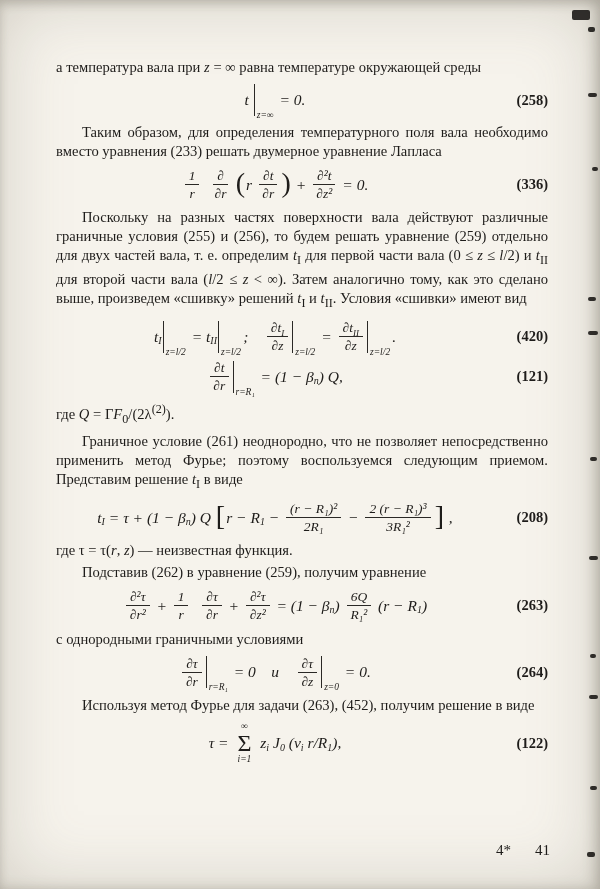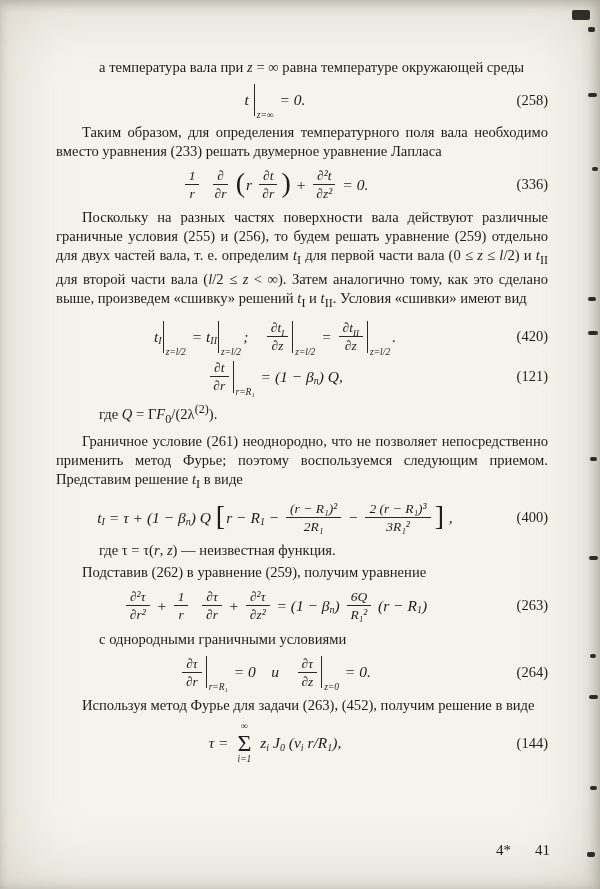--- a/index.html
+++ b/index.html
@@ -14,28 +14,28 @@
     color:#1e1c1a;
     box-shadow:inset 0 0 70px rgba(120,110,92,.28), inset -6px 0 14px rgba(70,62,50,.22), inset 0 4px 10px rgba(70,62,50,.15);
   }
   .para{
     margin:0 0 3px 0;
     font-size:14.6px;
     line-height:19px;
     text-align:justify;
     text-indent:26px;
   }
-  .para.noindent{text-indent:0;margin-left:43px;}
+  .para.noindent{text-indent:0;}
   .equation{
     display:flex;align-items:center;
     margin:7px 0 7px 0;
     min-height:30px;
   }
   .eq-body{flex:1;display:flex;justify-content:center;align-items:center;}
-  .eq-num{width:54px;text-align:right;font-size:14.5px;font-style:normal;}
+  .eq-num{width:54px;text-align:right;font-size:14.5px;font-style:normal;font-weight:bold;}
   .formula{
     display:inline-flex;align-items:center;
     font-size:15.5px;font-style:italic;white-space:pre;
   }
   .mt{white-space:pre;}
   .msub{font-size:10px;transform:translateY(4px);display:inline-block;}
   .mfrac{display:inline-flex;flex-direction:column;align-items:center;margin:0 3px;font-size:13.5px;line-height:1.12;}
   .mnum{border-bottom:1px solid #2a2825;padding:0 4px 1px 4px;display:inline-flex;align-items:flex-end;}
   .mden{padding-top:1px;display:inline-flex;}
   .mnum .msub,.mden .msub{font-size:9px;transform:translateY(3px);}
@@ -93,21 +93,21 @@
   </div>
 
   <p class="para noindent">где <i>Q</i> = Γ<i>F</i><sub>0</sub>/(2λ<sup>(2)</sup>).</p>
 
   <p class="para">Граничное условие (261) неоднородно, что не позволяет непосредственно применить метод Фурье; поэтому воспользуемся следующим приемом. Представим решение <i>t</i><sub>I</sub> в виде</p>
 
   <div class="equation">
     <span class="eq-body">
         <span class="formula"><span class="mt">t</span><span class="msub">I</span><span class="mt"> = τ + (1 − β</span><span class="msub">п</span><span class="mt">) Q </span><span class="mbig">[</span><span class="mt">r − R</span><span class="msub">1</span><span class="mt"> − </span><span class="mfrac"><span class="mnum"><span class="mt">(r − R₁)²</span></span><span class="mden"><span class="mt">2R₁</span></span></span><span class="mt"> − </span><span class="mfrac"><span class="mnum"><span class="mt">2 (r − R₁)³</span></span><span class="mden"><span class="mt">3R₁²</span></span></span><span class="mbig">]</span><span class="mt"> ,</span></span>
       </span>
-    <span class="eq-num">(400)</span>
+    <span class="eq-num">(208)</span>
   </div>
 
   <p class="para noindent">где τ = τ(<i>r</i>, <i>z</i>) — неизвестная функция.</p>
 
   <p class="para">Подставив (262) в уравнение (259), получим уравнение</p>
 
   <div class="equation">
     <span class="eq-body">
         <span class="formula"><span class="mfrac"><span class="mnum"><span class="mt">∂²τ</span></span><span class="mden"><span class="mt">∂r²</span></span></span><span class="mt"> + </span><span class="mfrac"><span class="mnum"><span class="mt">1</span></span><span class="mden"><span class="mt">r</span></span></span><span class="mt">  </span><span class="mfrac"><span class="mnum"><span class="mt">∂τ</span></span><span class="mden"><span class="mt">∂r</span></span></span><span class="mt"> + </span><span class="mfrac"><span class="mnum"><span class="mt">∂²τ</span></span><span class="mden"><span class="mt">∂z²</span></span></span><span class="mt"> = (1 − β</span><span class="msub">п</span><span class="mt">) </span><span class="mfrac"><span class="mnum"><span class="mt">6Q</span></span><span class="mden"><span class="mt">R₁²</span></span></span><span class="mt"> (r − R</span><span class="msub">1</span><span class="mt">)</span></span>
       </span>
@@ -122,21 +122,21 @@
       </span>
     <span class="eq-num">(264)</span>
   </div>
 
   <p class="para">Используя метод Фурье для задачи (263), (452), получим решение в виде</p>
 
   <div class="equation">
     <span class="eq-body">
         <span class="formula"><span class="mt">τ = </span><span class="msum"><span class="msumtop">∞</span><span class="msig">Σ</span><span class="msumbot">i=1</span></span><span class="mt"> z</span><span class="msub">i</span><span class="mt"> J</span><span class="msub">0</span><span class="mt"> (ν</span><span class="msub">i</span><span class="mt"> r/R</span><span class="msub">1</span><span class="mt">),</span></span>
       </span>
-    <span class="eq-num">(144)</span>
+    <span class="eq-num">(122)</span>
   </div>
 
   <div class="footer">
     <span>4*</span>
     <span>41</span>
   </div>
 
   <span class="blob" style="top:10px;right:10px;width:18px;height:10px;"></span>
   <span class="blob" style="top:27px;right:5px;width:7px;height:5px;"></span>
   <span class="blob" style="top:93px;right:3px;width:9px;height:4px;"></span>

